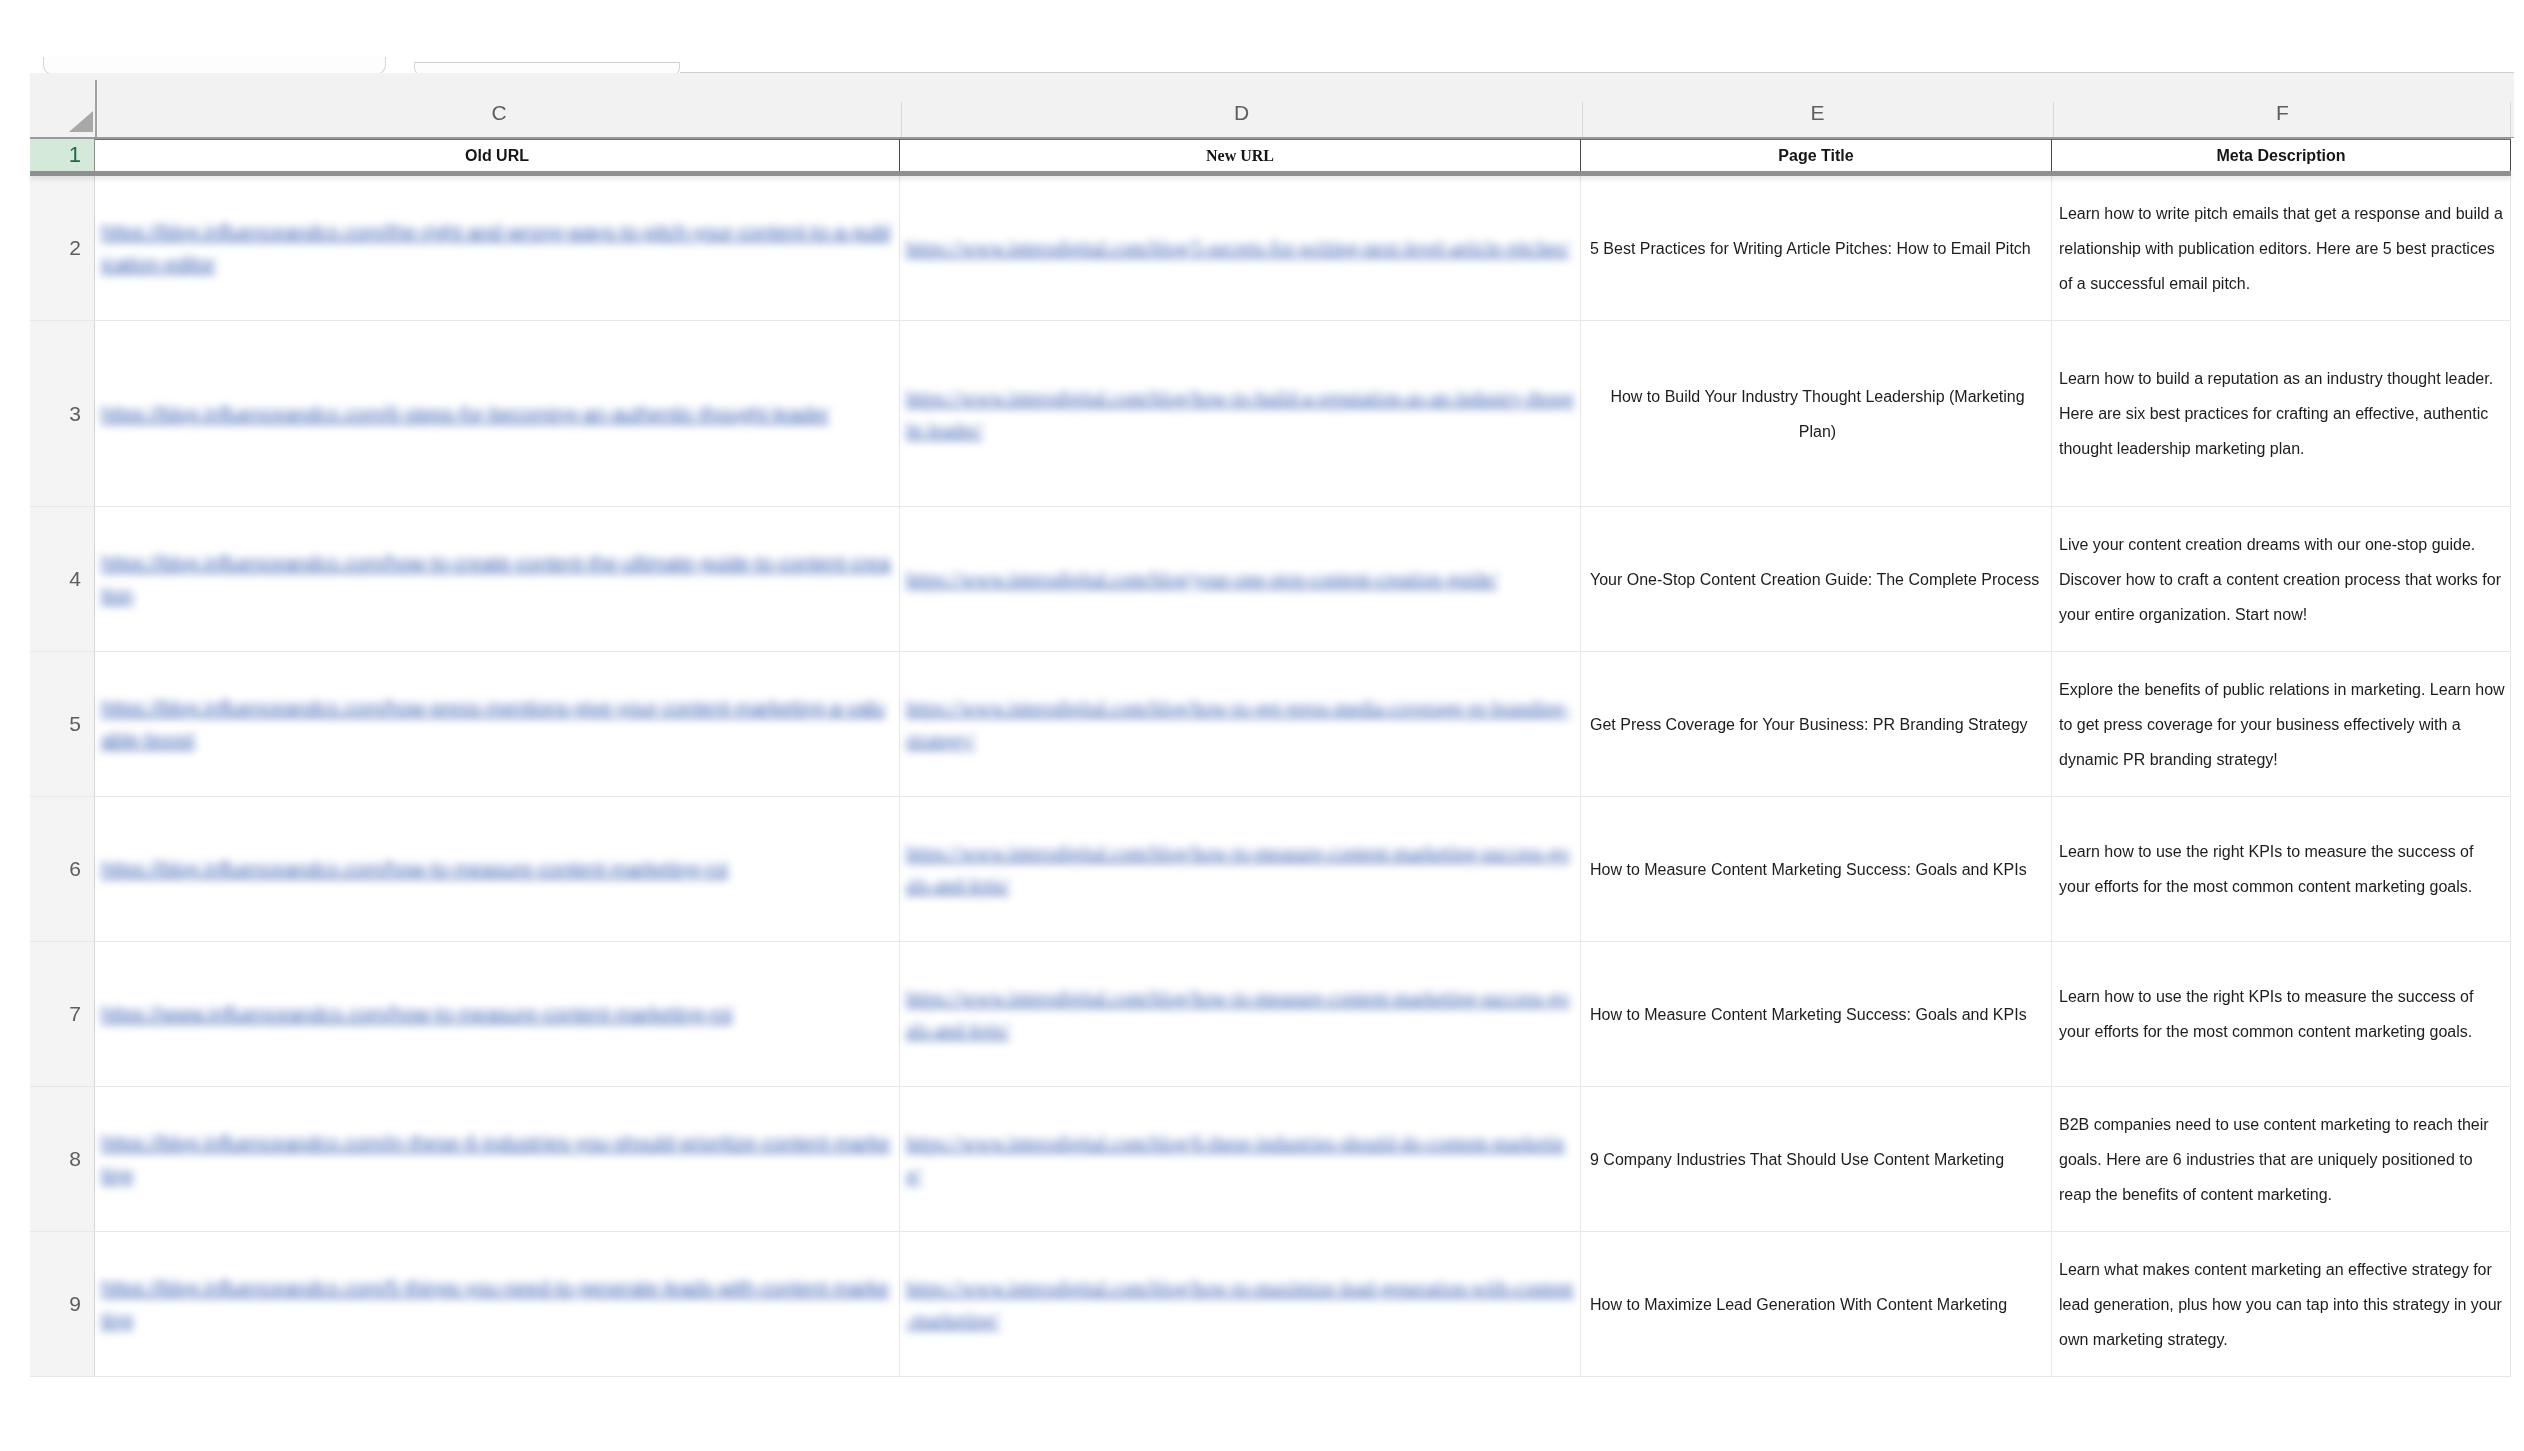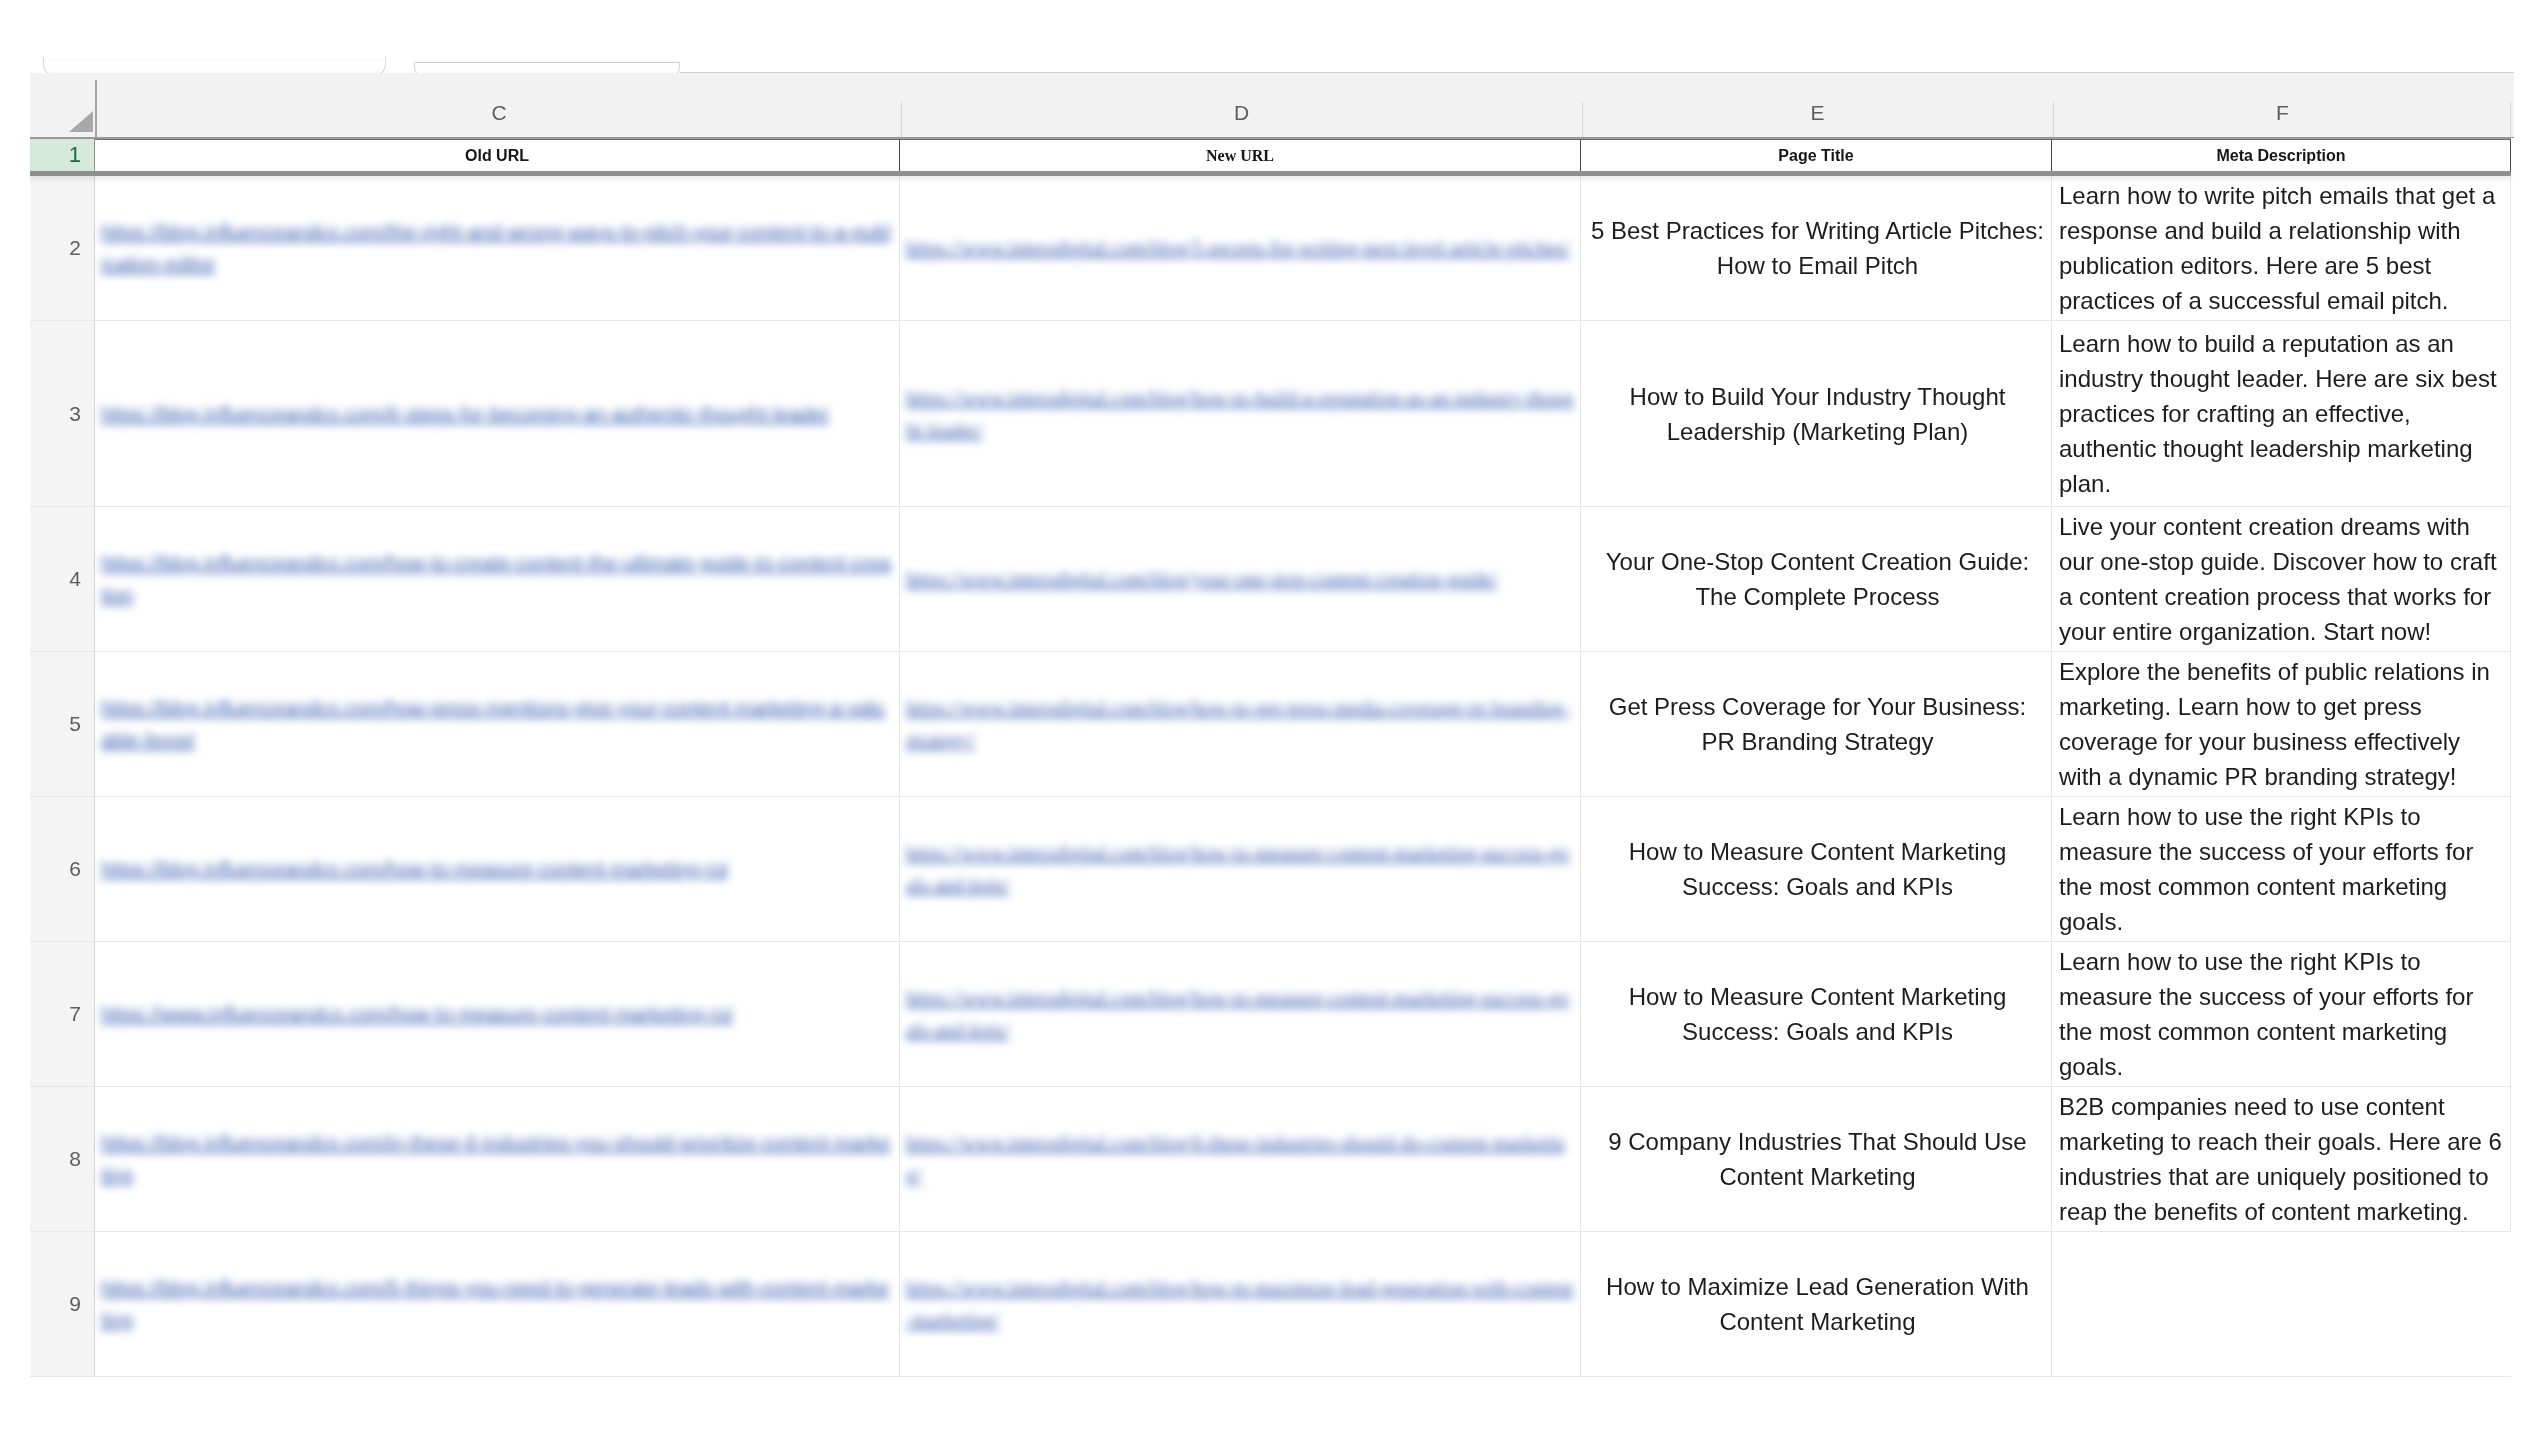--- a/index.html
+++ b/index.html
@@ -87,21 +87,21 @@
   .dcell { padding: 0 5px 0 6px; }
   .ecell { padding: 0 6px 0 9px; text-align: center; }
   .fcell { padding: 0 2px 0 7px; }
   .urltext {
     display: block; width: 100%;
     font-size: 20px; line-height: 32px;
     color: #3f63b5; text-decoration: underline;
     word-break: break-all;
     filter: blur(4.5px);
   }
-  .txt { font-size: 24px; line-height: 35px; color: #1d1d1d; }
+  .txt { font-size: 16px; line-height: 35px; color: #1d1d1d; }
 </style>
 </head>
 <body>
 
 <div>
 
   <div class="tab tab1"></div>
   <div class="tab tab2"></div>
   <div class="tabline"></div>
 
@@ -246,17 +246,20 @@
       <div class="bgut">9</div>
       <div class="bcell ccell wC">
           <span class="urltext">https://blog.influenceandco.com/5-things-you-need-to-generate-leads-with-content-marketing</span>
         </div>
       <div class="bcell dcell wD">
           <span class="urltext">https://www.interodigital.com/blog/how-to-maximize-lead-generation-with-content-marketing/</span>
         </div>
       <div class="bcell ecell wE">
           <span class="txt">How to Maximize Lead Generation With Content Marketing</span>
         </div>
+      <div class="bcell fcell wF">
+          <span class="txt">Learn what makes content marketing an effective strategy for lead generation, plus how you can tap into this strategy in your own marketing strategy.</span>
+        </div>
     </div>
 
   </div>
 </div>
 
 
 </body></html>

